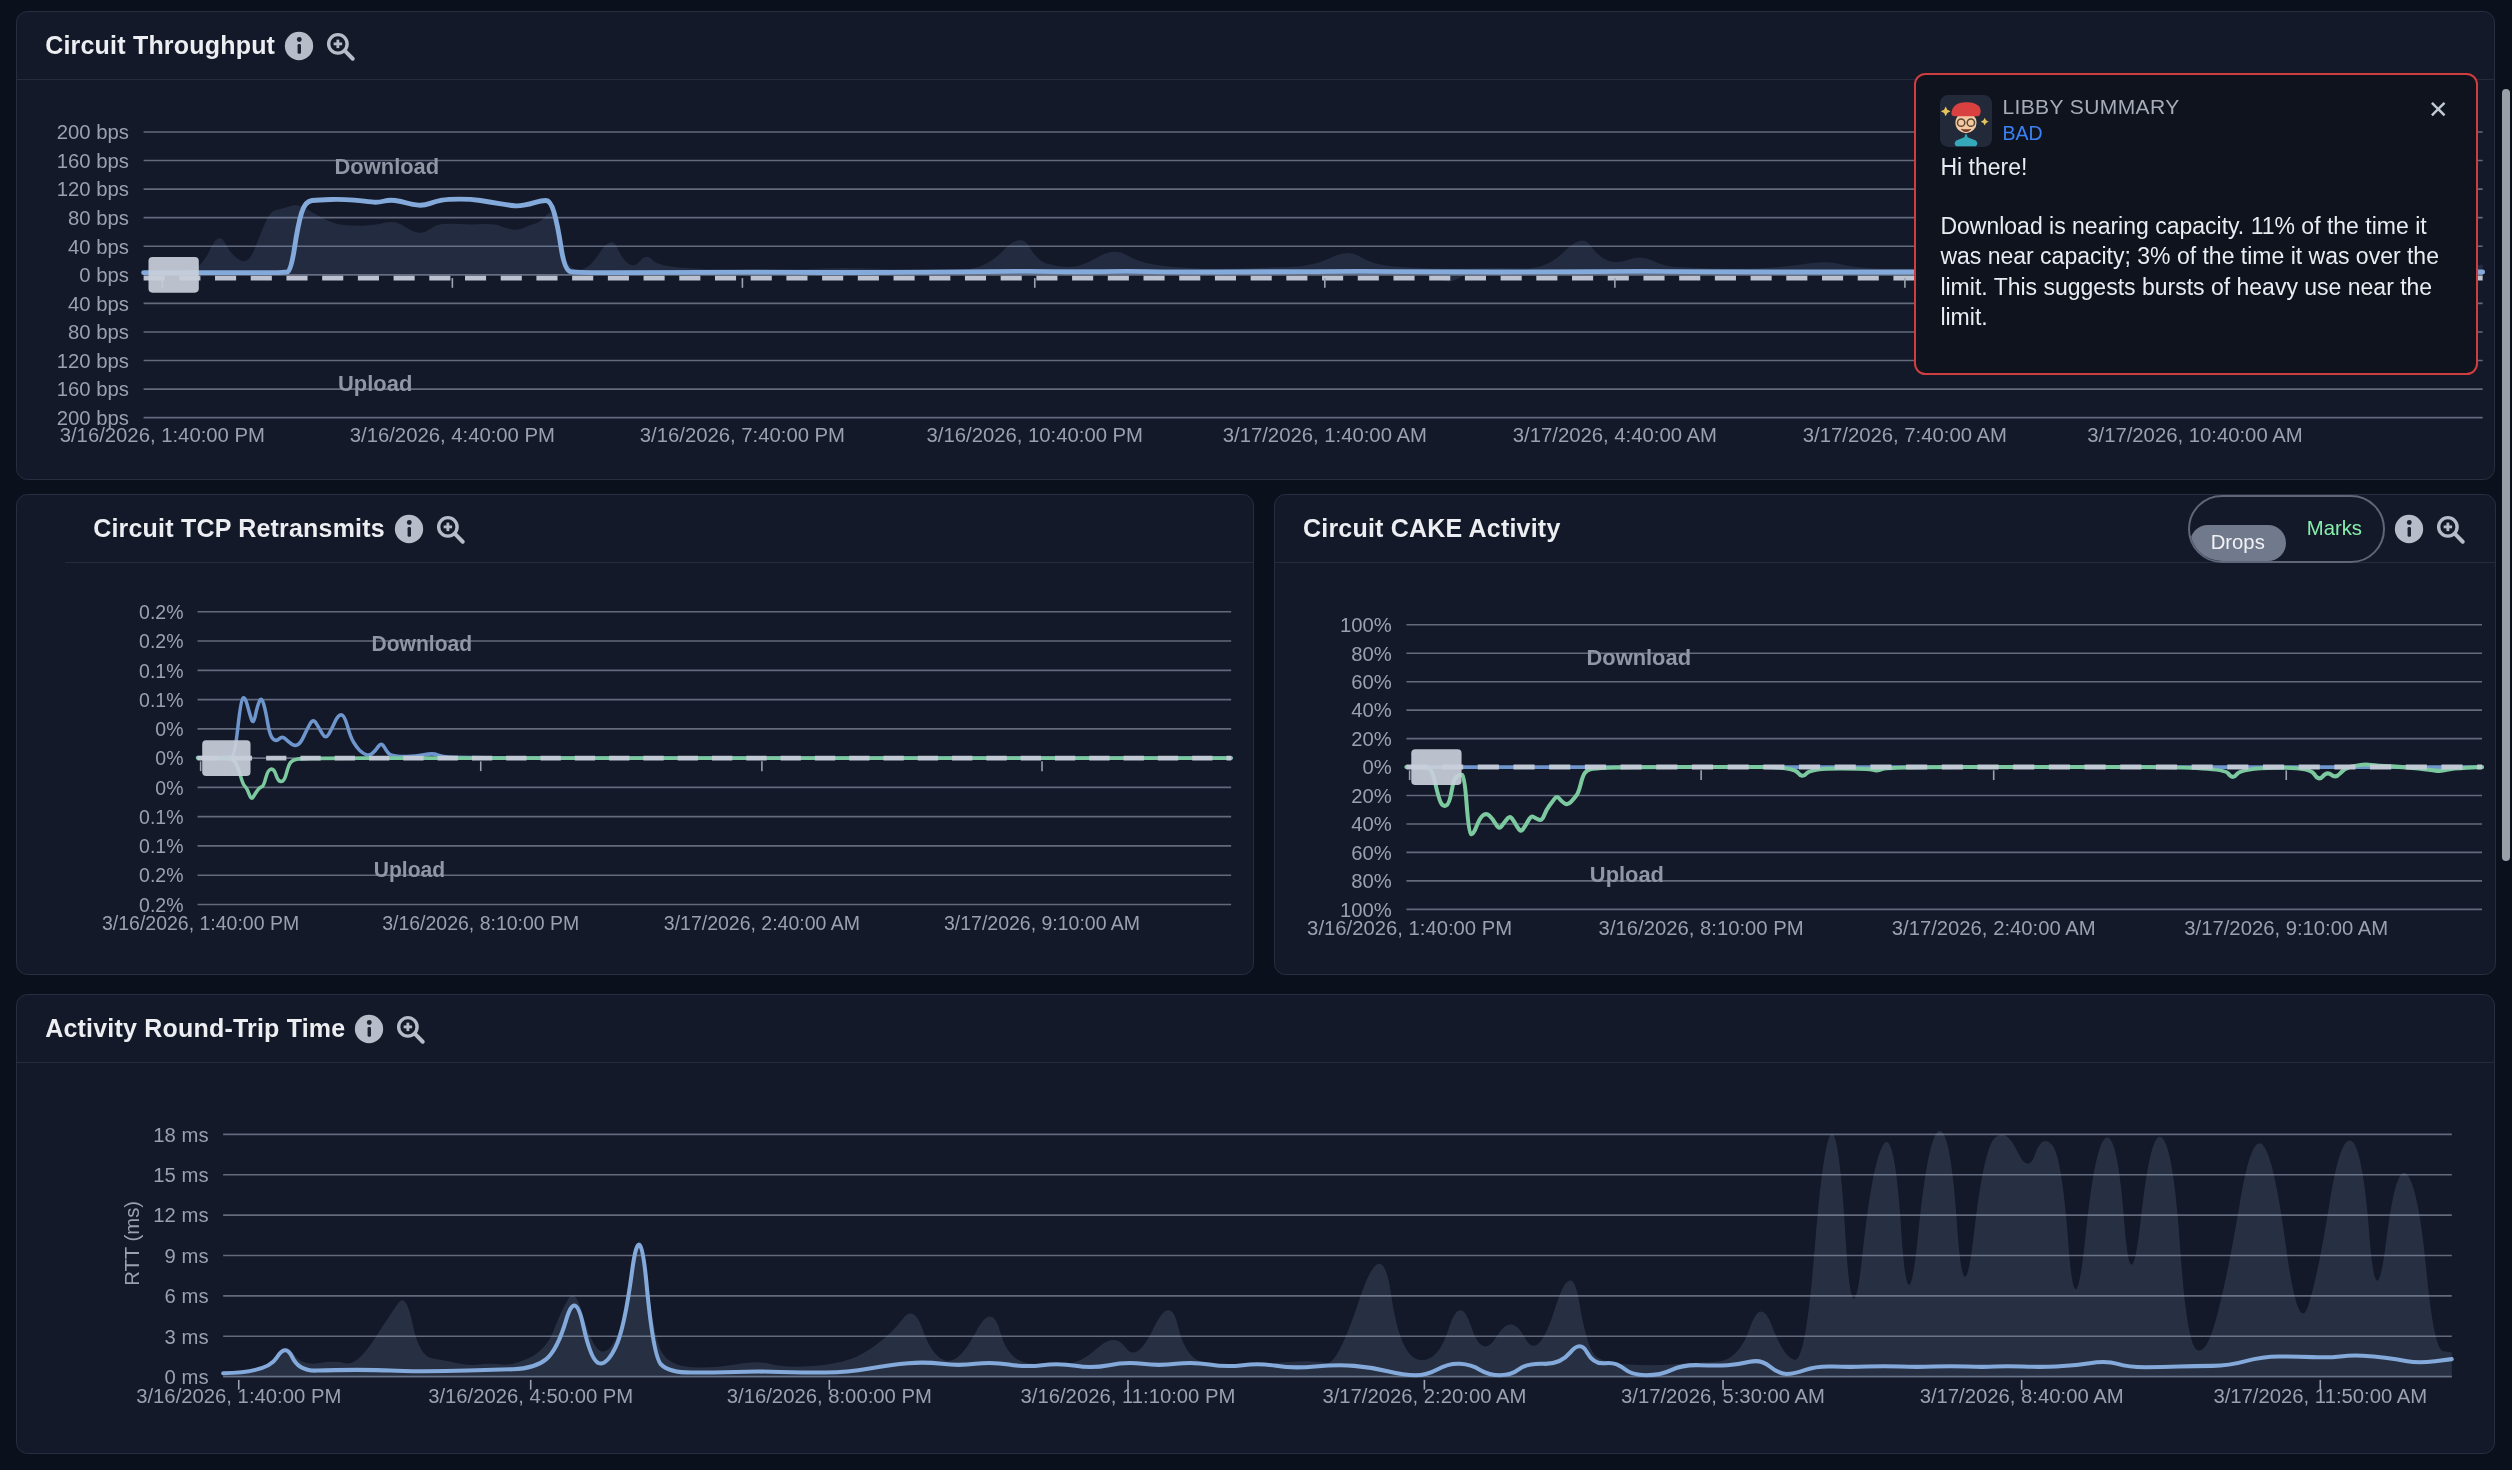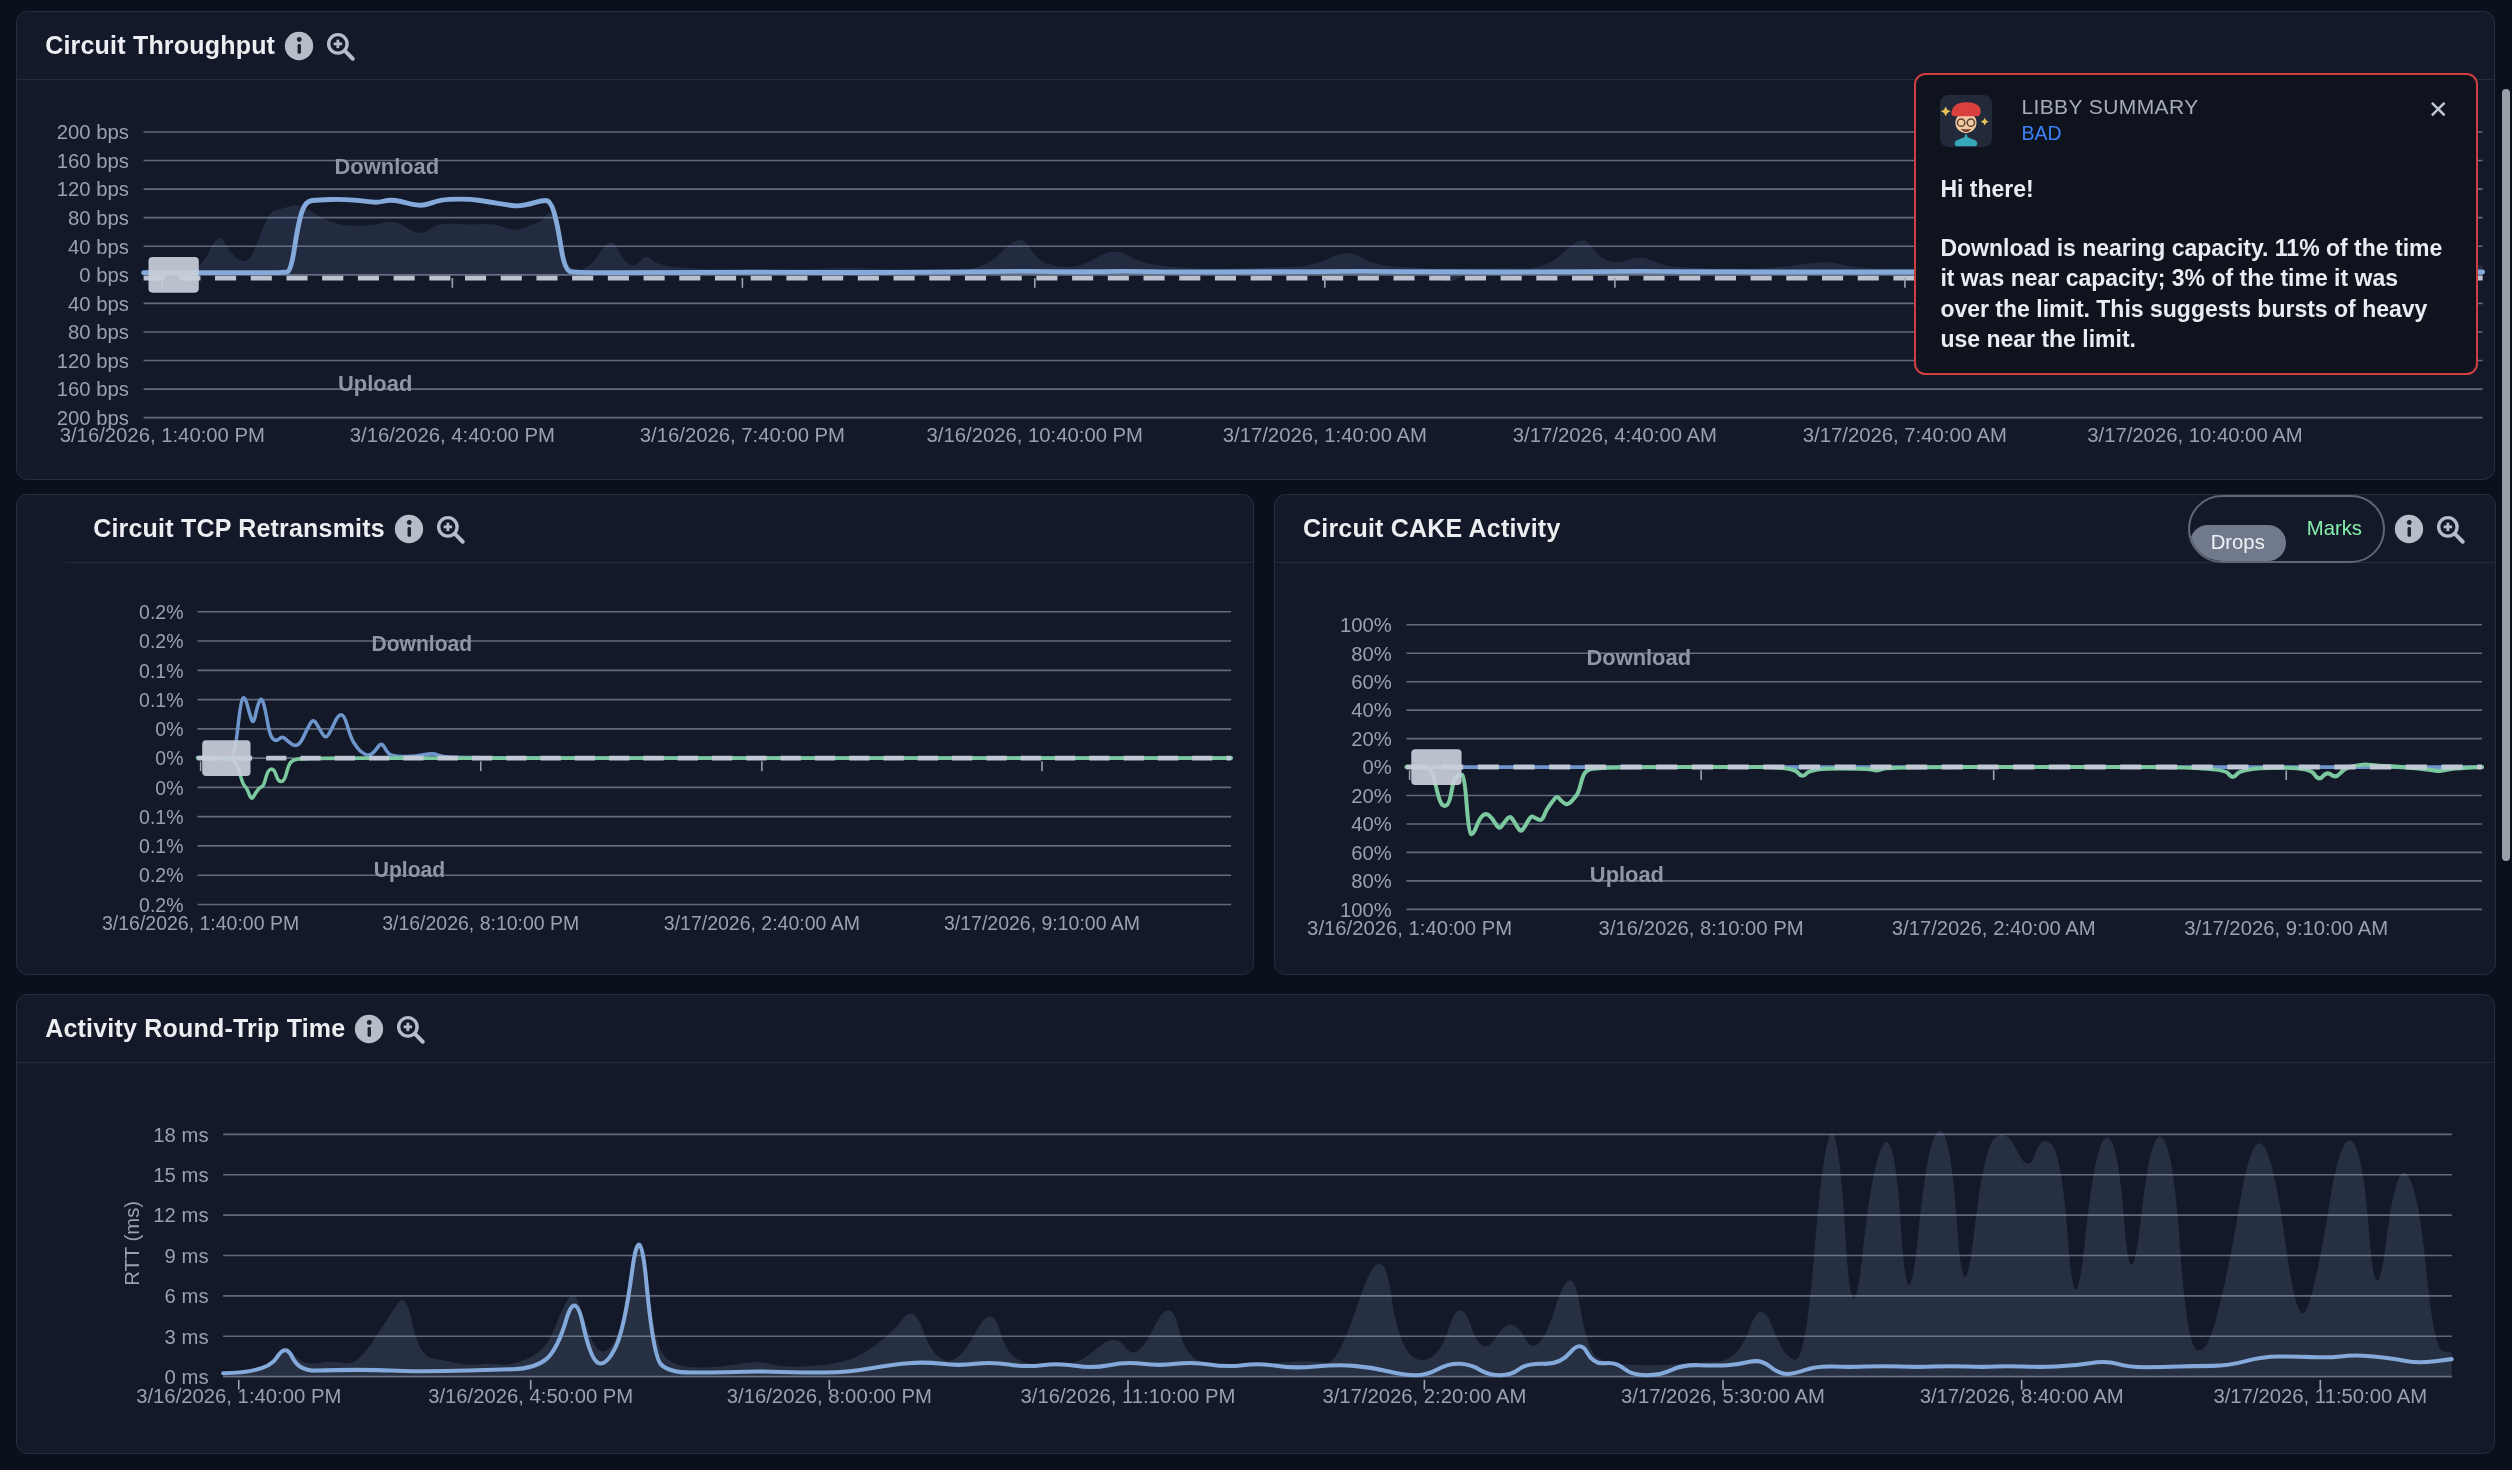--- a/index.html
+++ b/index.html
@@ -18,26 +18,26 @@
   .tick{font:25px "Liberation Sans",sans-serif;fill:#99a1b0;}
   .annot{font:700 27px "Liberation Sans",sans-serif;fill:#8f96a5;}
   
   .toggle{display:flex;border:2.4px solid #5f6678;border-radius:811px;overflow:hidden;}
   .tog-btn{font-size:20.3px;padding:6.5px 21px;cursor:pointer;background:transparent;border:none;
            color:#86efac;font-family:"Liberation Sans",sans-serif;}
   .tog-btn.active{background:#717a8c;color:#f0f2f5;border-radius:811px;margin-top:28px;}
   
   #libby-card{position:absolute;left:1914px;top:73px;width:564px;height:302px;background:#0e131e;
       border:2.4px solid #cf3e3e;border-radius:11.4px;box-sizing:border-box;padding:19.5px 24.4px;z-index:5;}
-  .libby-head{display:flex;align-items:flex-start;gap:29px;}
+  .libby-head{display:flex;align-items:flex-start;gap:10px;}
   .libby-names{display:flex;flex-direction:column;gap:3.2px;}
   .libby-title{font-size:21px;color:#a7adb8;letter-spacing:0.4px;}
   .libby-status{font-size:19.5px;color:#3b82f6;}
   .libby-close{margin-left:auto;font-size:24.4px;color:#c3c9d2;cursor:pointer;line-height:1;padding:3.2px;}
-  .libby-body{margin-top:27px;font-size:23px;color:#e9ecf0;line-height:1.32;font-weight:bold;}
+  .libby-body{margin-top:5px;font-size:23px;color:#e9ecf0;line-height:1.32;}
   .libby-body p{margin:0;}
   .libby-body .greet{margin-bottom:29px;}
   
   #scrollbar-thumb{position:absolute;right:2.4px;top:89px;width:8.1px;height:772px;border-radius:4.1px;
       background:#9aa0a8;z-index:9;cursor:pointer;}
 </style>
 </head>
 <body>
 
 <section class="panel" id="panel-throughput">

